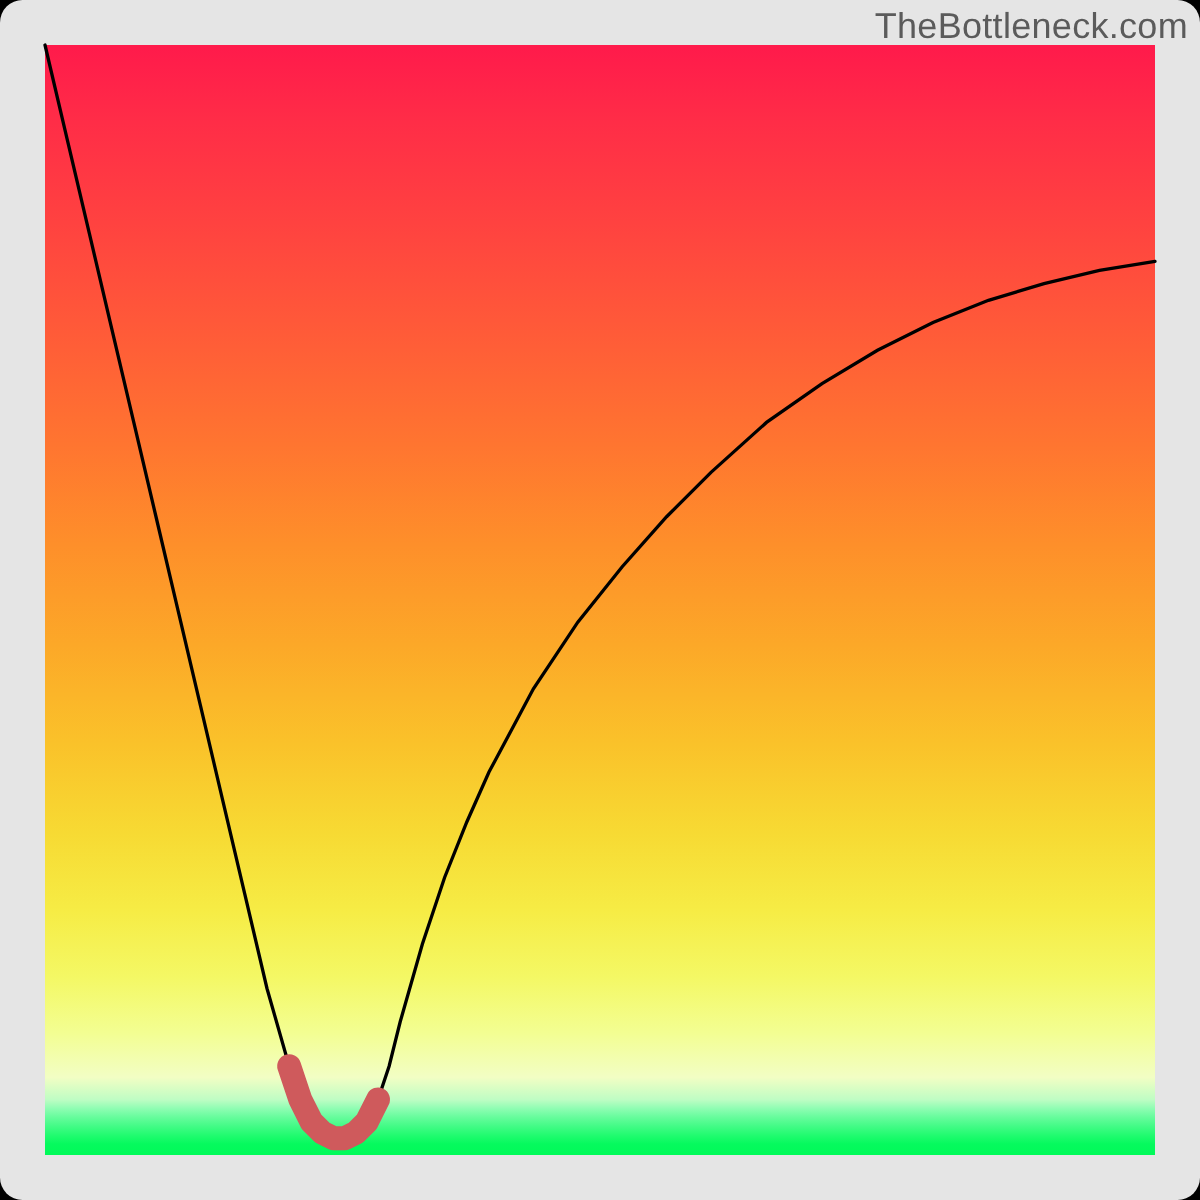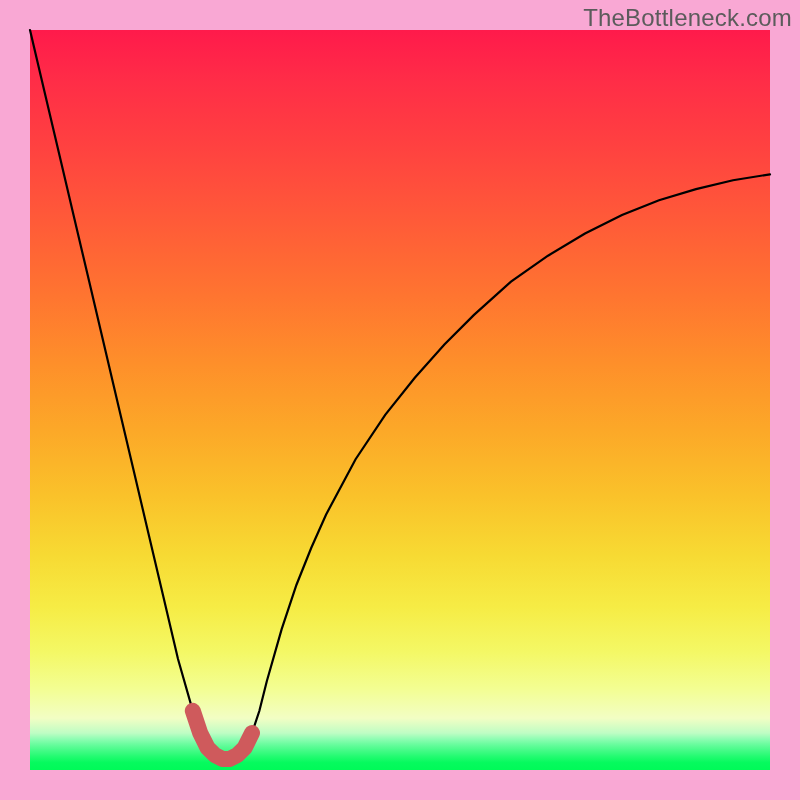--- a/index.html
+++ b/index.html
@@ -10,21 +10,22 @@
     background: #000;
     font-family: Arial, Helvetica, sans-serif;
     overflow: hidden;
   }
   .frame {
     position: absolute;
     left: 0;
     top: 0;
     width: 800px;
     height: 800px;
-    background: #f9a8d4;
+    background: #e5e5e5;
+    border-radius: 15px;
   }
   .plot-area {
     position: absolute;
     left: 30px;
     top: 30px;
     width: 740px;
     height: 740px;
     
     background: linear-gradient(to bottom,
       #FF1A4B 0%,

